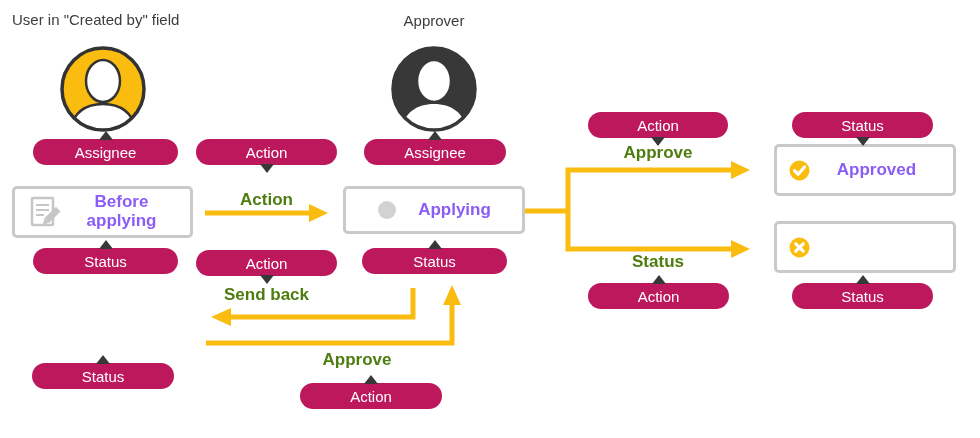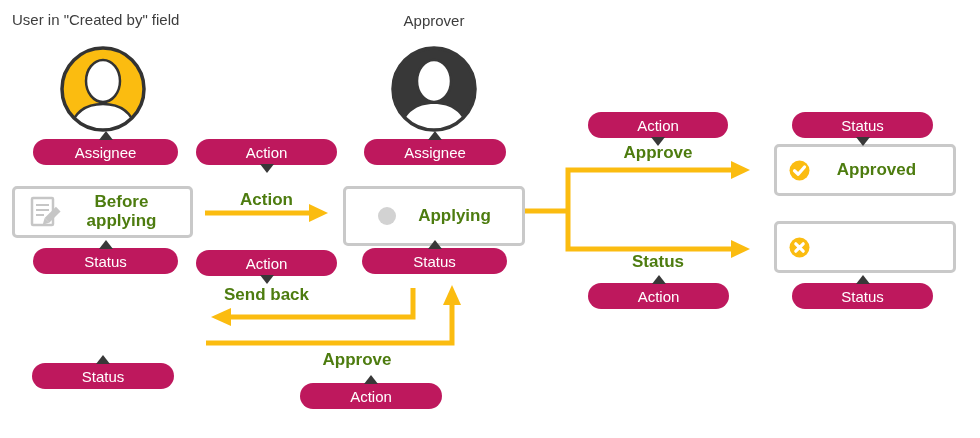--- a/index.html
+++ b/index.html
@@ -30,21 +30,21 @@
     border-top:9px solid #383838;
   }
 
   .sbox {
     position:absolute; box-sizing:border-box; background:#ffffff;
     border:3px solid #c9c9c9; border-radius:5px;
     display:flex; align-items:center; z-index:2;
   }
   .sbox .icon { flex:0 0 auto; margin-left:12px; display:flex; align-items:center; }
   .sbox .blabel {
-    flex:1; text-align:center; font-size:17px; font-weight:bold; color:#4d7c0f;
+    flex:1; text-align:center; font-size:17px; font-weight:bold; color:#8b5cf6;
     line-height:1.1; padding-right:10px;
   }
 
   .alabel {
     position:absolute; font-size:17px; font-weight:bold; color:#4d7c0f;
     text-align:center; z-index:2; white-space:nowrap;
   }
 </style>
 </head>
 <body>
@@ -126,21 +126,21 @@
         </g>
         <g transform="rotate(45 24 22)">
           <rect x="21" y="12" width="6.5" height="16" fill="#c6c6c6"></rect>
           <polygon points="21,28 27.5,28 24.2,34" fill="#c6c6c6"></polygon>
         </g>
       </svg>
     </span>
     <span class="blabel">Before applying</span>
   </div>
 
-  <div class="sbox" style="left:343px; top:186px; width:182px; height:60px;padding-left:19px;">
+  <div class="sbox" style="left:343px; top:186px; width:182px; height:48px;padding-left:19px;">
     <span class="icon">
       <svg width="20" height="20" viewBox="0 0 20 20">
         <circle cx="10" cy="10" r="9" fill="#d2d2d2"></circle>
       </svg>
     </span>
     <span class="blabel">Applying</span>
   </div>
 
   <div class="sbox" style="left:774px; top:144px; width:182px; height:52px;">
     <span class="icon">

